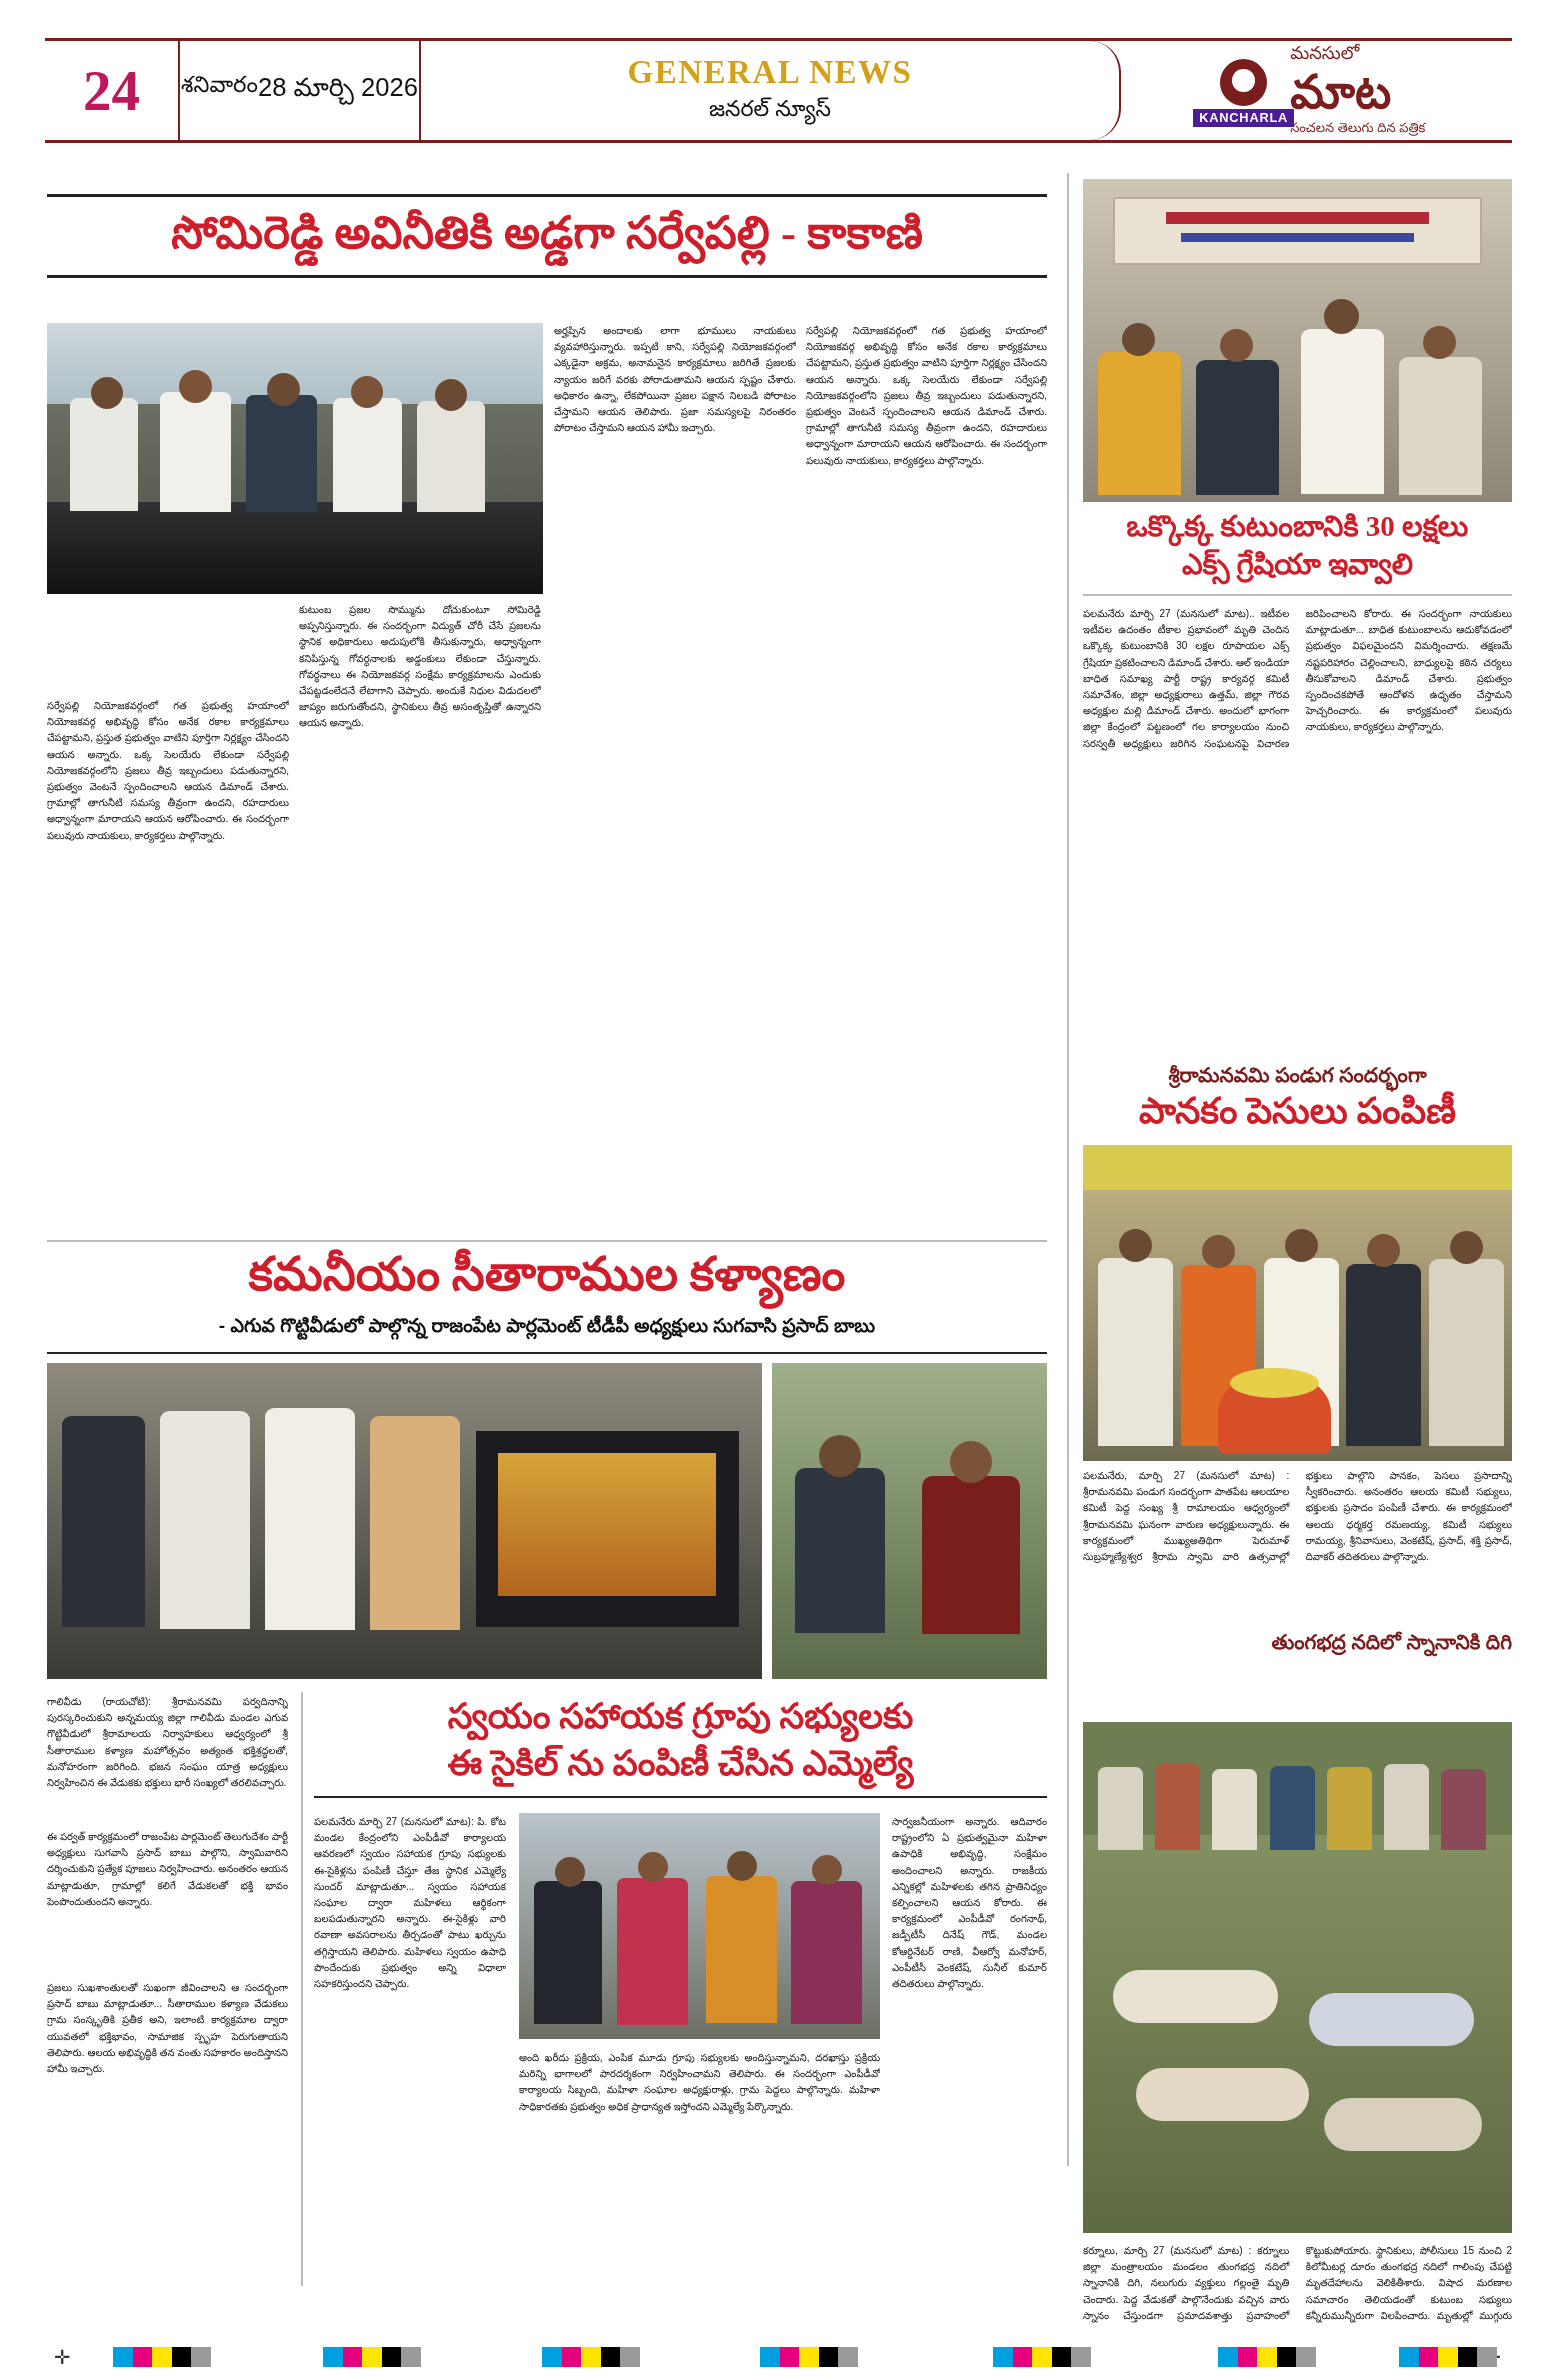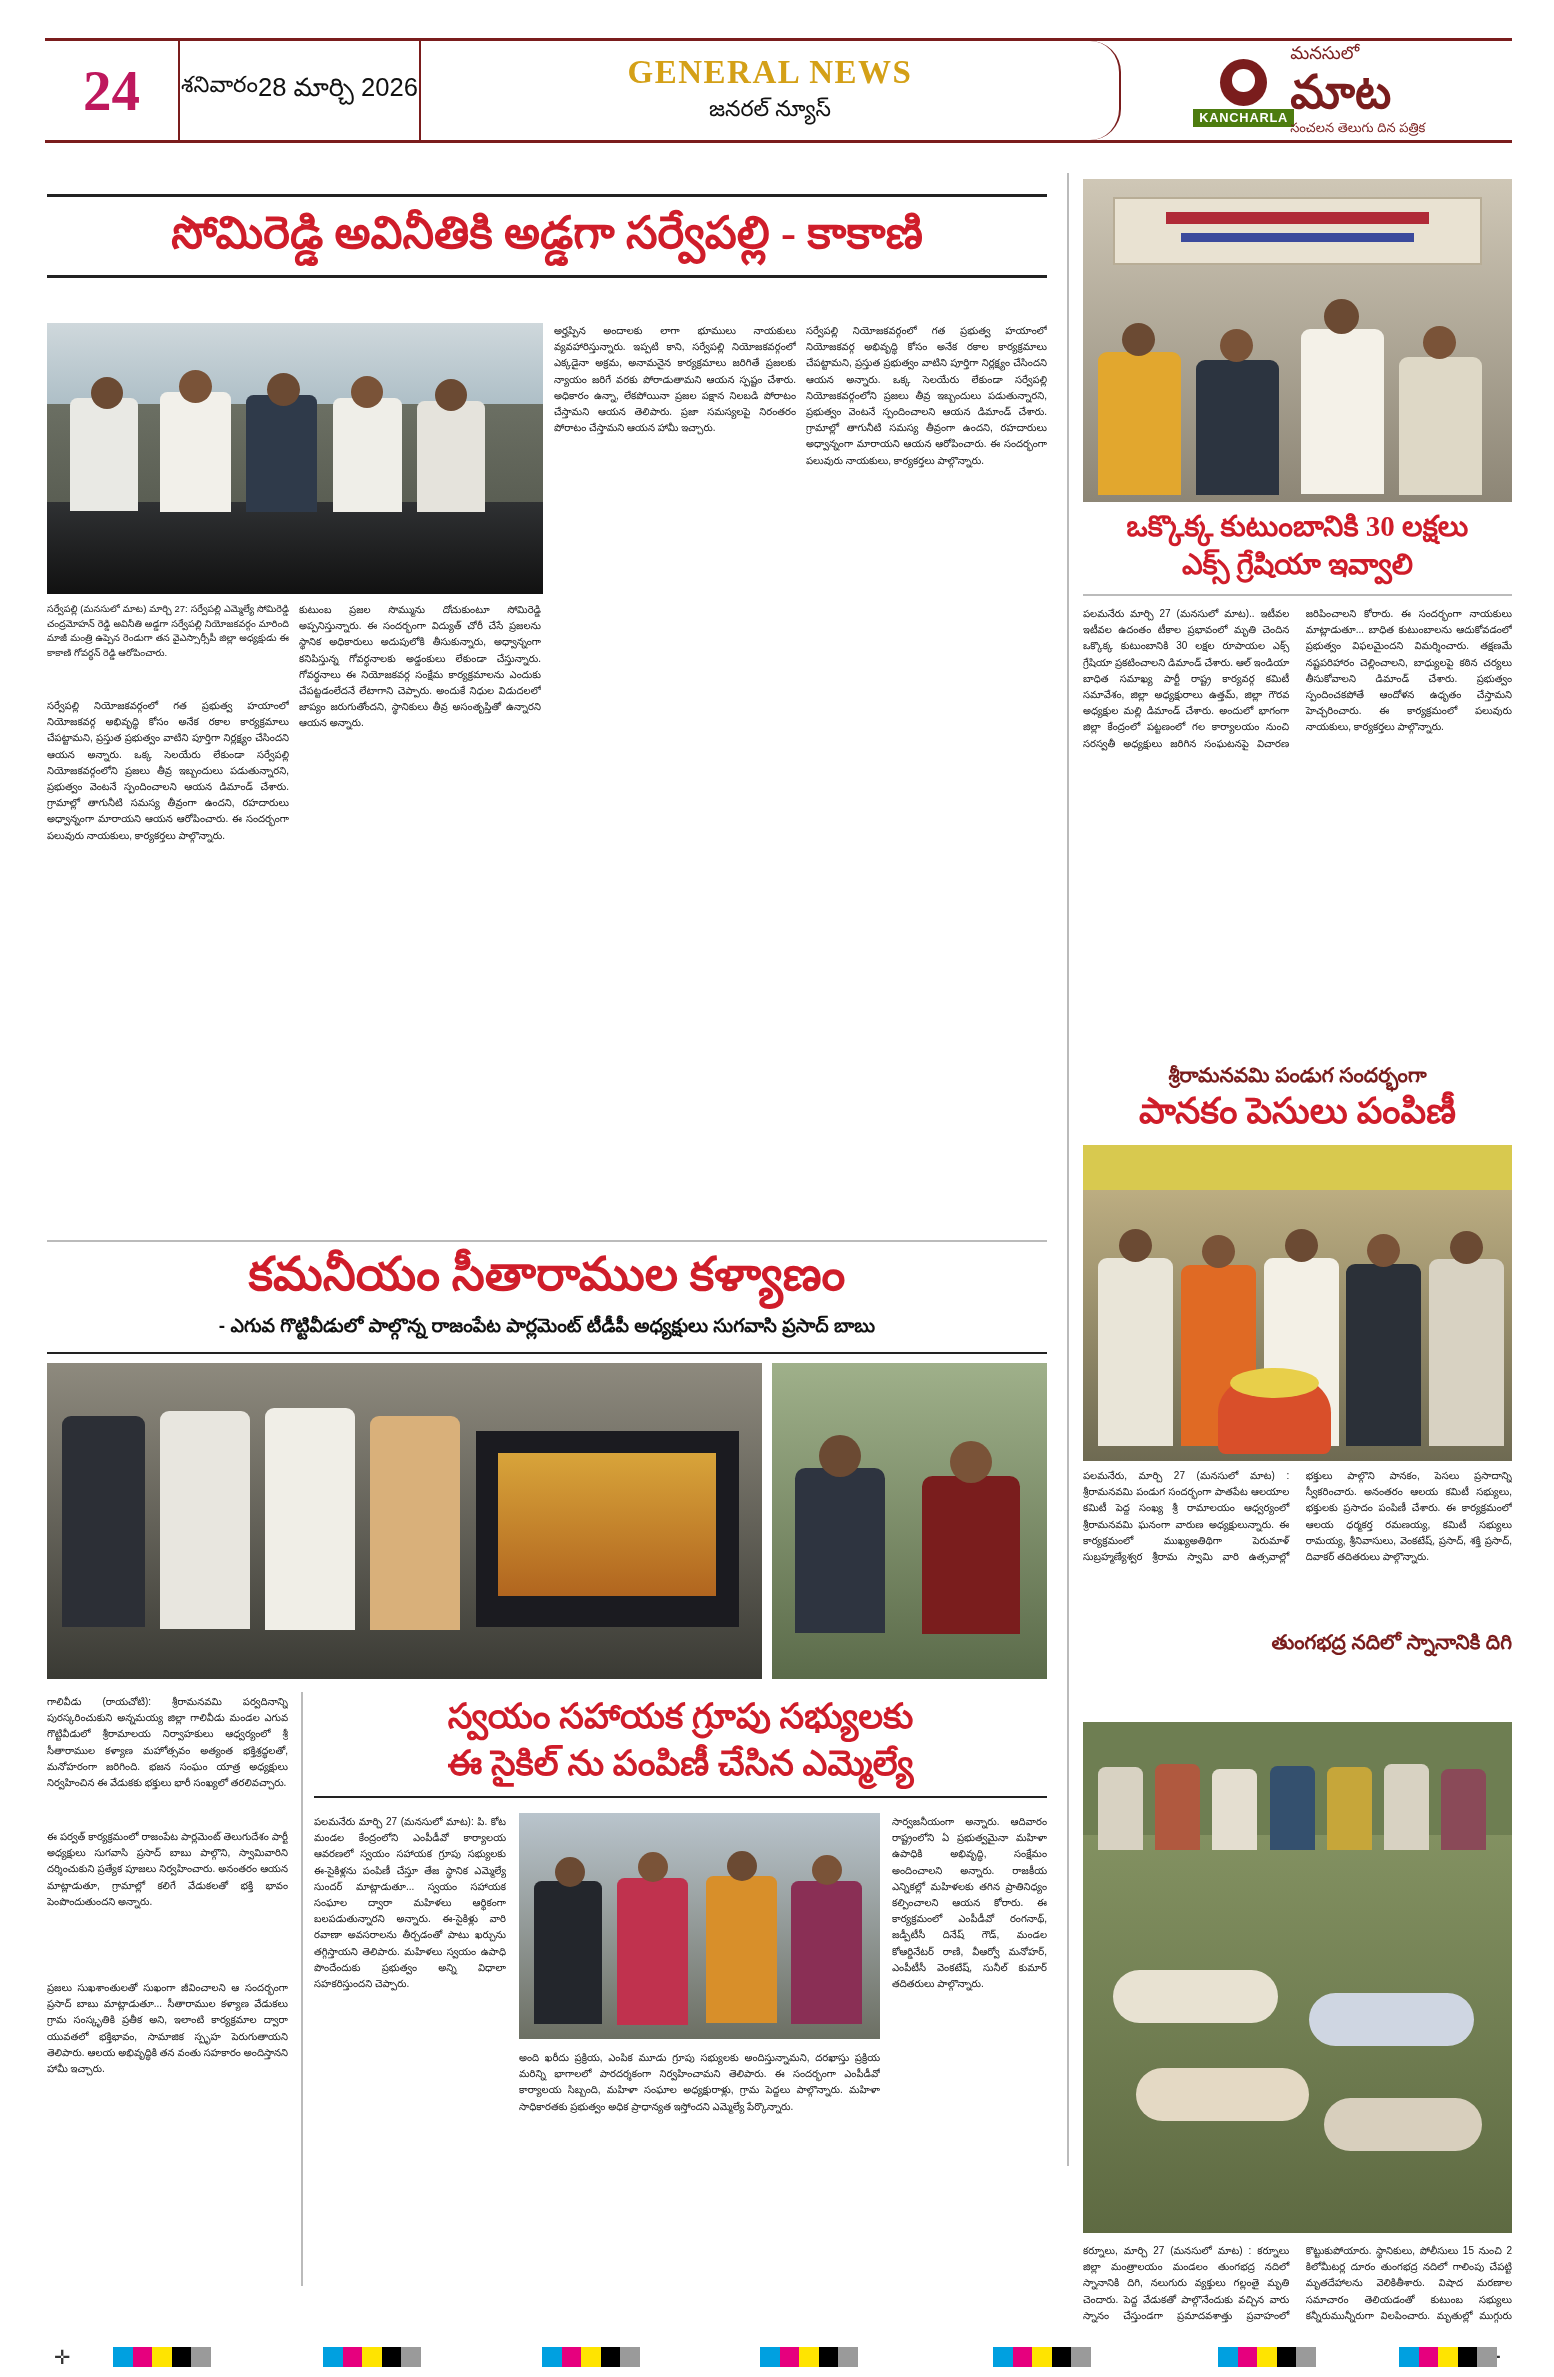--- a/index.html
+++ b/index.html
@@ -71,21 +71,21 @@
   .logo-face {
     width: 47px; height: 47px; border-radius: 50%;
     background: #7a1d1d;
     position: relative;
   }
   .logo-face:after{
     content:""; position:absolute; left:12px; top:10.5px; width:22.6px; height:22.6px;
     border-radius:50%; background:#fff;
   }
   .logo-kanchala {
-    font-size: 12.8px; font-weight: bold; background: #4d7c0f; color:#fff;
+    font-size: 12.8px; font-weight: bold; background: #4c1d95; color:#fff;
     padding: 1.5px 6px; margin-top: 3px; letter-spacing:0.8px;
   }
   .logo-words { display:flex; flex-direction:column; }
   .logo-top { font-size: 18px; color:#7a1d1d; }
   .logo-main { font-size: 47px; color:#7a1d1d; font-weight:bold; line-height:1; }
   .logo-sub { font-size: 13px; color:#7a1d1d; margin-top:4.5px; }
 
   
   .abs { position: absolute; }
   .vrule { width: 1.5px; background: #bbbbbb; position: absolute; }
@@ -171,21 +171,20 @@
     <div style="position:absolute;left:199px;top:72px;width:71px;height:117px;background:#2f3a4a;border-radius:7.5px 7.5px 0 0;"></div>
     <div style="position:absolute;left:286px;top:75px;width:69px;height:114px;background:#efeee8;border-radius:7.5px 7.5px 0 0;"></div>
     <div style="position:absolute;left:370px;top:78px;width:68px;height:111px;background:#e5e3dc;border-radius:7.5px 7.5px 0 0;"></div>
     <div style="position:absolute;left:44px;top:54px;width:32px;height:32px;border-radius:50%;background:#6b4a33;"></div>
     <div style="position:absolute;left:132px;top:47px;width:33px;height:33px;border-radius:50%;background:#7a5338;"></div>
     <div style="position:absolute;left:220px;top:50px;width:33px;height:33px;border-radius:50%;background:#6b4a33;"></div>
     <div style="position:absolute;left:304px;top:53px;width:32px;height:32px;border-radius:50%;background:#7a5338;"></div>
     <div style="position:absolute;left:388px;top:56px;width:32px;height:32px;border-radius:50%;background:#6b4a33;"></div>
   </div>
 
-  <div class="cap abs" style="left:47px; top:602px; width:242px; height:90px;">సర్వేపల్లి (మనసులో మాట) మార్చి 27: సర్వేపల్లి ఎమ్మెల్యే సోమిరెడ్డి చంద్రమోహన్ రెడ్డి అవినీతి అడ్డగా సర్వేపల్లి నియోజకవర్గం మారింది మాజీ మంత్రి ఉప్పెన రెండుగా తన వైఎస్సార్సీపీ జిల్లా అధ్యక్షుడు ఈ కాకాణి గోవర్ధన్ రెడ్డి ఆరోపించారు.</div>
 
   <div class="col-text abs" style="left:47px; top:698px; width:242px; height:376px;">సర్వేపల్లి నియోజకవర్గంలో గత ప్రభుత్వ హయాంలో నియోజకవర్గ అభివృద్ధి కోసం అనేక రకాల కార్యక్రమాలు చేపట్టామని, ప్రస్తుత ప్రభుత్వం వాటిని పూర్తిగా నిర్లక్ష్యం చేసిందని ఆయన అన్నారు. ఒక్క సెలయేరు లేకుండా సర్వేపల్లి నియోజకవర్గంలోని ప్రజలు తీవ్ర ఇబ్బందులు పడుతున్నారని, ప్రభుత్వం వెంటనే స్పందించాలని ఆయన డిమాండ్ చేశారు. గ్రామాల్లో తాగునీటి సమస్య తీవ్రంగా ఉందని, రహదారులు అధ్వాన్నంగా మారాయని ఆయన ఆరోపించారు. ఈ సందర్భంగా పలువురు నాయకులు, కార్యకర్తలు పాల్గొన్నారు.</div>
   <div class="col-text abs" style="left:299px; top:602px; width:242px; height:472px;">కుటుంబ ప్రజల సొమ్మును దోచుకుంటూ సోమిరెడ్డి అప్పనిస్తున్నారు. ఈ సందర్భంగా విద్యుత్ చోరీ చేసే ప్రజలను స్థానిక అధికారులు అదుపులోకి తీసుకున్నారు, అధ్వాన్నంగా కనిపిస్తున్న గోవర్ధనాలకు అడ్డంకులు లేకుండా చేస్తున్నారు. గోవర్ధనాలు ఈ నియోజకవర్గ సంక్షేమ కార్యక్రమాలను ఎందుకు చేపట్టడంలేదనే లేటాగాని చెప్పారు. అందుకే నిధుల విడుదలలో జాప్యం జరుగుతోందని, స్థానికులు తీవ్ర అసంతృప్తితో ఉన్నారని ఆయన అన్నారు.</div>
   <div class="col-text abs" style="left:554px; top:323px; width:242px; height:751px;">అర్హప్పిన అందాలకు లాగా భూములు నాయకులు వ్యవహారిస్తున్నారు. ఇప్పటి కాని, సర్వేపల్లి నియోజకవర్గంలో ఎక్కడైనా అక్రమ, అనామనైన కార్యక్రమాలు జరిగితే ప్రజలకు న్యాయం జరిగే వరకు పోరాడుతామని ఆయన స్పష్టం చేశారు. అధికారం ఉన్నా, లేకపోయినా ప్రజల పక్షాన నిలబడి పోరాటం చేస్తామని ఆయన తెలిపారు. ప్రజా సమస్యలపై నిరంతరం పోరాటం చేస్తామని ఆయన హామీ ఇచ్చారు.</div>
   <div class="col-text abs" style="left:806px; top:323px; width:241px; height:751px;">సర్వేపల్లి నియోజకవర్గంలో గత ప్రభుత్వ హయాంలో నియోజకవర్గ అభివృద్ధి కోసం అనేక రకాల కార్యక్రమాలు చేపట్టామని, ప్రస్తుత ప్రభుత్వం వాటిని పూర్తిగా నిర్లక్ష్యం చేసిందని ఆయన అన్నారు. ఒక్క సెలయేరు లేకుండా సర్వేపల్లి నియోజకవర్గంలోని ప్రజలు తీవ్ర ఇబ్బందులు పడుతున్నారని, ప్రభుత్వం వెంటనే స్పందించాలని ఆయన డిమాండ్ చేశారు. గ్రామాల్లో తాగునీటి సమస్య తీవ్రంగా ఉందని, రహదారులు అధ్వాన్నంగా మారాయని ఆయన ఆరోపించారు. ఈ సందర్భంగా పలువురు నాయకులు, కార్యకర్తలు పాల్గొన్నారు.</div>
 
   <div class="hrule" style="left:47px; top:1240px; width:1000px;"></div>
   <div class="headline-main" style="left:47px; top:1249px; width:1000px; font-size:47px; text-align:center;">కమనీయం సీతారాముల కళ్యాణం</div>
   <div class="abs" style="left:47px; top:1315px; width:1000px; text-align:center; font-size:19px; font-weight:bold; color:#111; border-bottom:2.3px solid #222; padding-bottom:10.5px;">- ఎగువ గొట్టివీడులో పాల్గొన్న రాజంపేట పార్లమెంట్ టీడీపీ అధ్యక్షులు సుగవాసి ప్రసాద్ బాబు</div>
 

